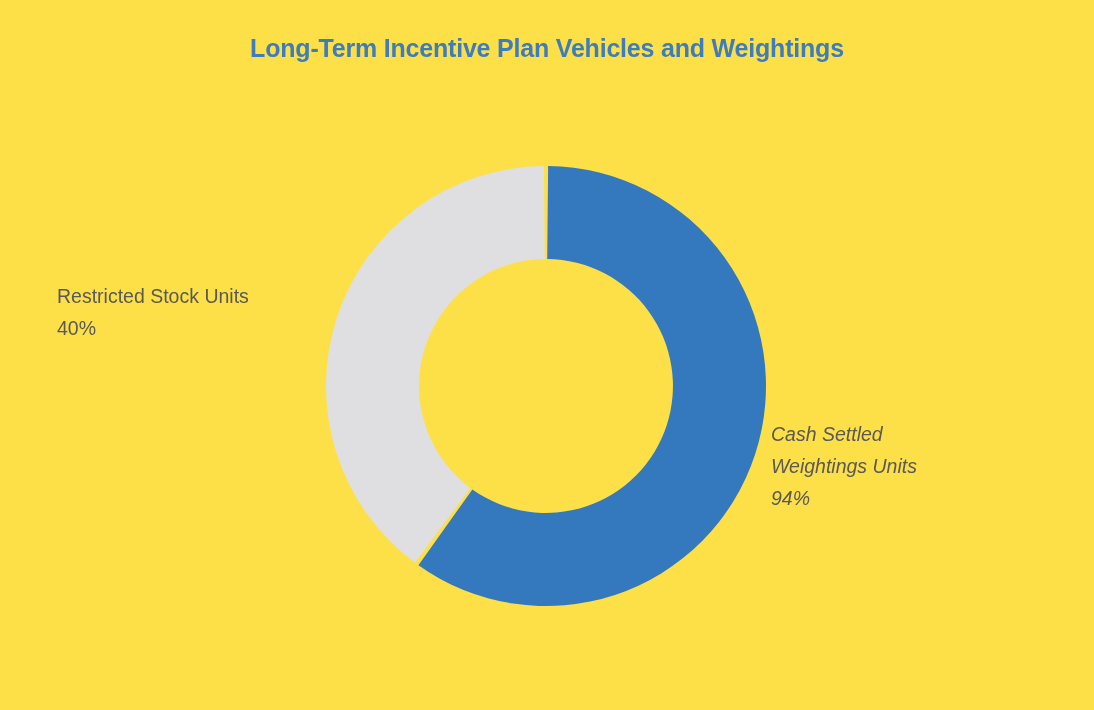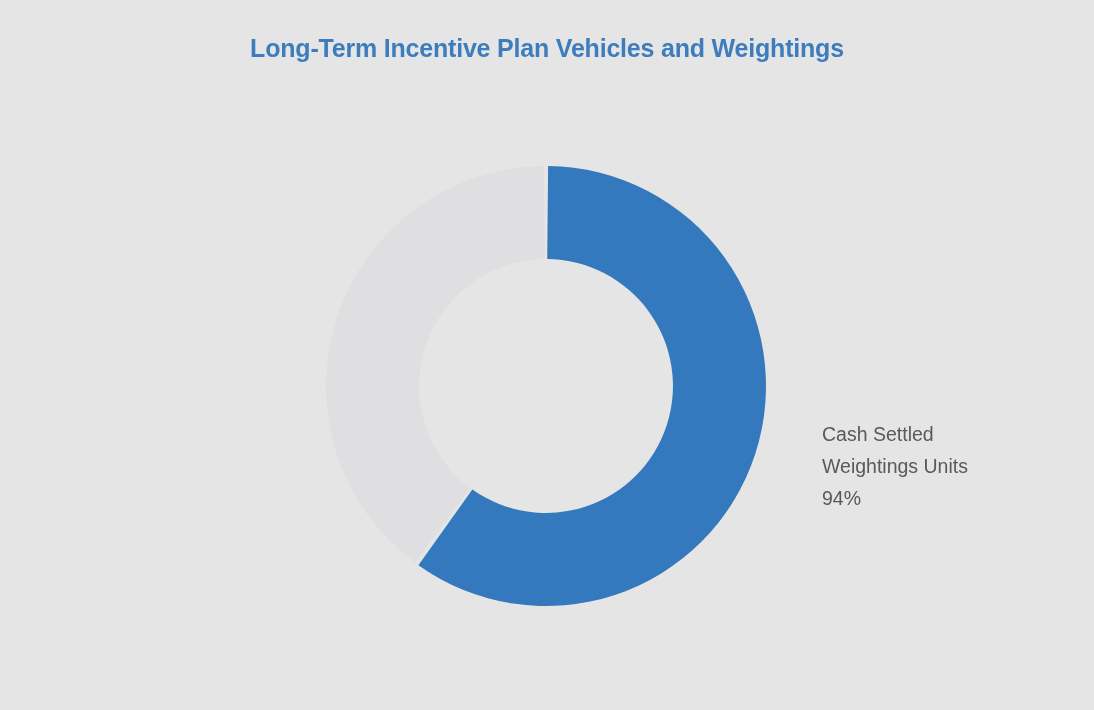--- a/index.html
+++ b/index.html
@@ -16,21 +16,21 @@
     font-family: "Liberation Sans", sans-serif;
     -webkit-font-smoothing: antialiased;
   }
 
   #chart-canvas {
     position: absolute;
     left: 0;
     top: 0;
     width: 1094px;
     height: 710px;
-    background: #e5e5e5;
+    background: #fde047;
   }
 
   
   .chart-title {
     position: absolute;
     left: 0;
     top: 34px;
     width: 1094px;
     text-align: center;
     font-family: "Liberation Sans", sans-serif;
@@ -68,41 +68,46 @@
   .data-label .lbl-line {
     display: block;
   }
 
   #label-restricted-stock-units {
     left: 57px;
     top: 280px;
     text-align: left;
   }
   #label-cash-settled-performance-units {
-    left: 822px;
+    left: 771px;
     top: 418px;
     text-align: left;
+    font-style: italic;
   }
 </style>
 </head>
 <body>
 
 <div id="chart-canvas">
 
   <div class="chart-title">Long-Term Incentive Plan Vehicles and Weightings</div>
 
   <div class="donut-wrap">
     <svg class="donut-svg" viewBox="0 0 440 440" xmlns="http://www.w3.org/2000/svg">
 
       <path fill="#3479bd" d="M 222.11 0.01 A 220 220 0 1 1 92.40 399.22 L 146.38 323.41 A 126.94 126.94 0 1 0 221.22 93.07 Z"></path>
 
       <path fill="#dfdfe1" d="M 88.98 396.73 A 220 220 0 0 1 217.89 0.01 L 218.78 93.07 A 126.94 126.94 0 0 0 144.40 321.98 Z"></path>
     </svg>
   </div>
 
+  <div class="data-label" id="label-restricted-stock-units">
+    <span class="lbl-line">Restricted Stock Units</span>
+    <span class="lbl-line">40%</span>
+  </div>
 
   <div class="data-label" id="label-cash-settled-performance-units">
     <span class="lbl-line">Cash Settled</span>
     <span class="lbl-line">Weightings Units</span>
     <span class="lbl-line">94%</span>
   </div>
 
 </div>
 
 </body></html>

